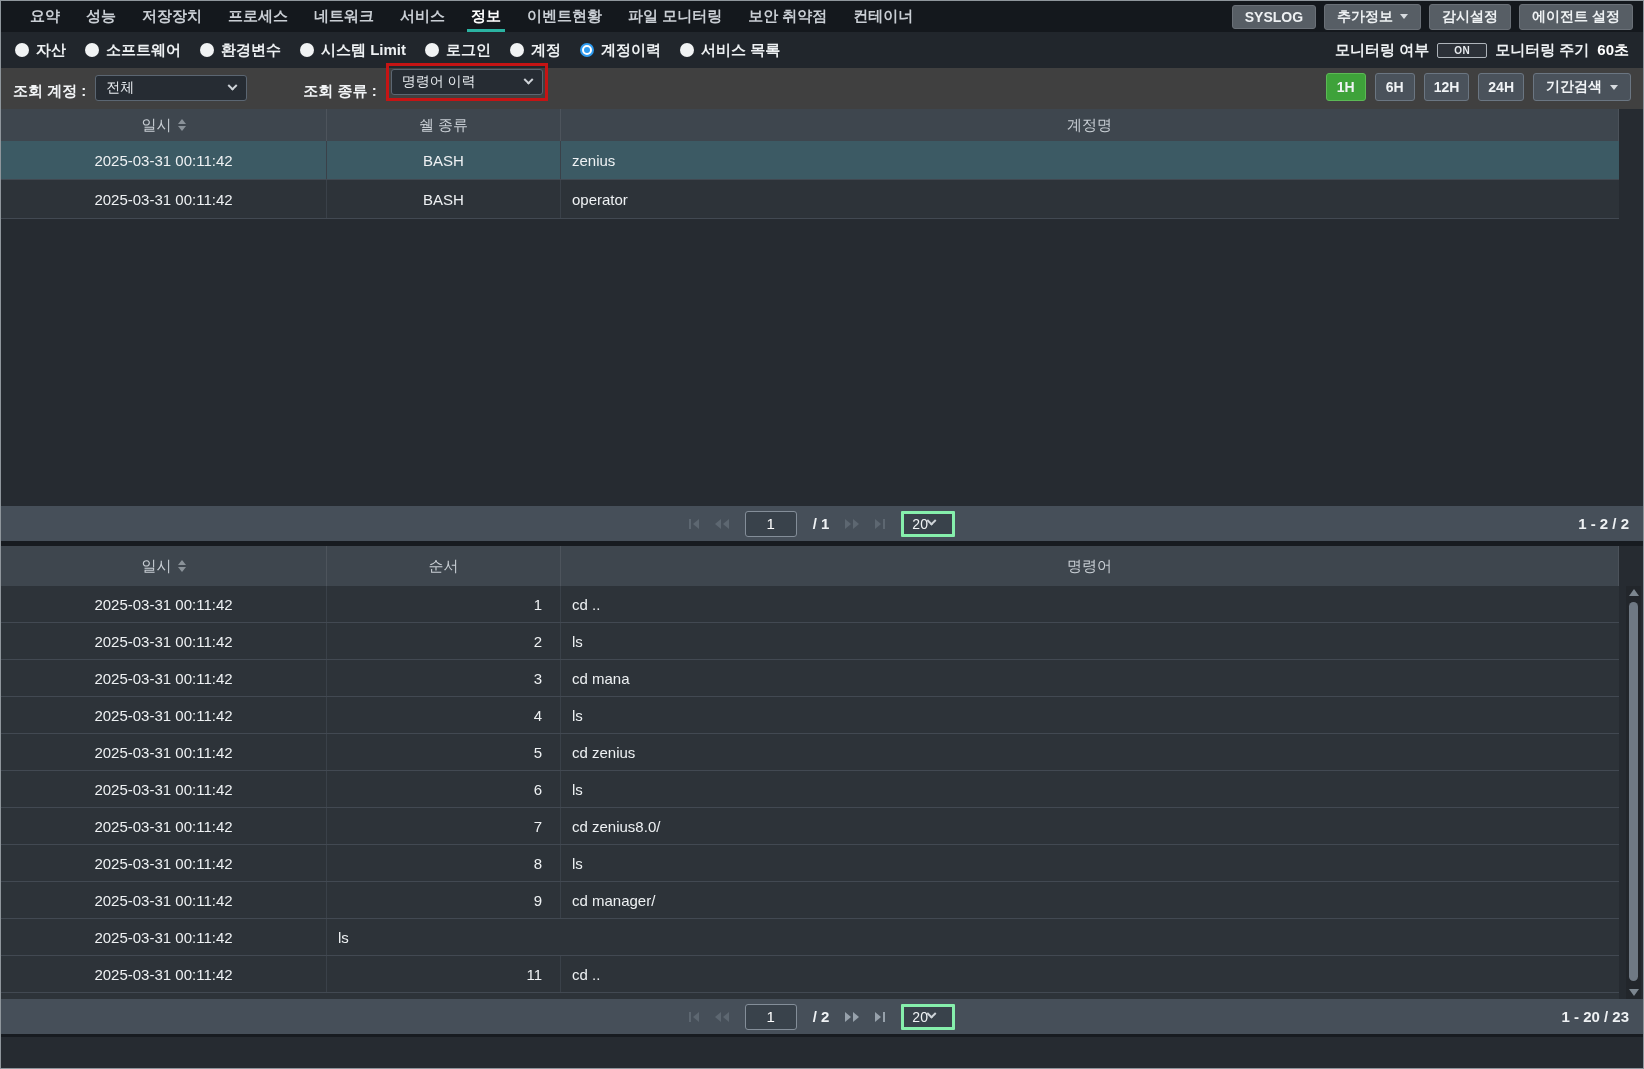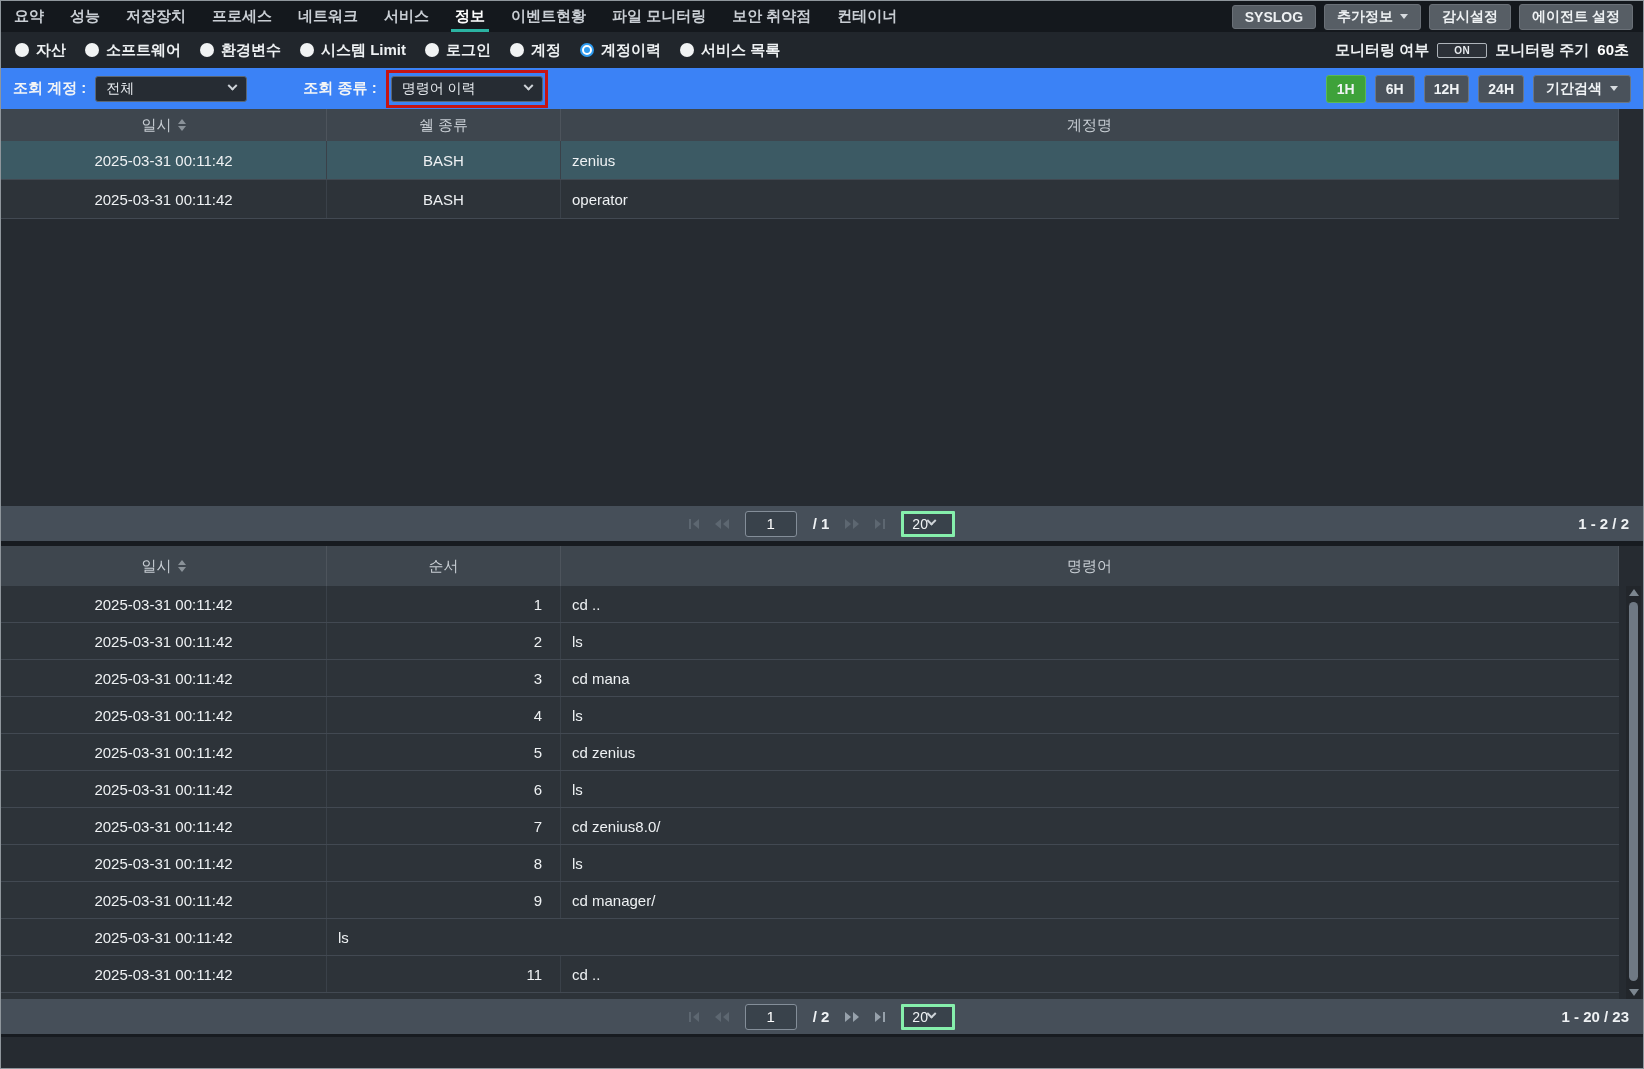--- a/index.html
+++ b/index.html
@@ -5,42 +5,42 @@
   * { margin:0; padding:0; box-sizing:border-box; }
   html,body { width:1644px; height:1069px; overflow:hidden; }
   body {
     font-family:"Liberation Sans","DejaVu Sans",sans-serif;
     background:#262b31; color:#e9edf0; font-size:15px;
   }
   .app { width:1644px; height:1069px; border:1px solid #8f969c; background:#262b31; display:flex; flex-direction:column; }
 
   
   .topnav { height:31px; background:#14181d; display:flex; align-items:stretch; justify-content:space-between; flex:none; }
-  .tabs { display:flex; align-items:stretch; padding-left:0; }
+  .tabs { display:flex; align-items:stretch; padding-left:16px; }
   .tab { position:relative; display:flex; align-items:center; padding:0 13px; color:#c9ced4; font-weight:600; cursor:pointer; white-space:nowrap; }
   .tab.active { color:#ffffff; }
   .tab.active::after { content:""; position:absolute; left:9px; right:9px; bottom:0; height:3px; background:#2bb3a2; }
   .topnav-actions { display:flex; align-items:center; gap:8px; padding-right:10px; }
   .top-btn { display:flex; align-items:center; gap:7px; background:#575e65; border:1px solid #6a7077; border-radius:3px; color:#eef1f3; font-weight:600; font-size:14px; padding:3px 12px; cursor:pointer; white-space:nowrap; }
   .caret-down { width:0; height:0; border-left:4px solid transparent; border-right:4px solid transparent; border-top:5px solid #d7dbdf; }
 
   
   .subnav { height:36px; background:#21262c; display:flex; align-items:center; justify-content:space-between; padding:0 14px; flex:none; }
   .radios { display:flex; align-items:center; gap:19px; }
   .radio-item { display:flex; align-items:center; gap:7px; cursor:pointer; white-space:nowrap; }
   .radio-dot { width:14px; height:14px; border-radius:50%; background:#f1f3f4; flex:none; }
   .radio-dot.selected { background:#ffffff; border:2px solid #2e9bf0; position:relative; }
   .radio-dot.selected::after { content:""; position:absolute; left:2px; top:2px; width:6px; height:6px; border-radius:50%; background:#2e9bf0; }
   .radio-label { color:#eef1f3; font-weight:600; }
   .monitoring { display:flex; align-items:center; gap:8px; font-weight:600; color:#eef1f3; white-space:nowrap; }
   .on-badge { display:inline-block; border:1px solid #aeb4ba; background:#2c3138; color:#e8ecef; font-size:10px; font-weight:700; padding:1px 16px; border-radius:2px; letter-spacing:.5px; }
   .period-value { font-weight:700; color:#ffffff; }
 
   
-  .filterbar { height:41px; background:#3b82f6; display:flex; align-items:center; padding:1px 12px; flex:none; }
+  .filterbar { height:41px; background:#404040; display:flex; align-items:flex-end; padding:8px 12px; flex:none; }
   .flabel { font-weight:600; color:#f2f4f6; margin-right:9px; white-space:nowrap; }
   .select-box { width:152px; height:26px; background:#262c33; border:1px solid #5b6672; border-radius:3px; display:flex; align-items:center; justify-content:space-between; padding:0 10px; cursor:pointer; color:#e6eaee; font-size:14px; }
   .chev { width:7px; height:7px; border-right:2px solid #cfd4d9; border-bottom:2px solid #cfd4d9; transform:rotate(45deg) translate(-2px,-2px); flex:none; }
   .gap56 { width:56px; flex:none; }
   .red-wrap { border:3px solid #c51414; padding:3px 2px; background:transparent; }
   .range-area { margin-left:auto; display:flex; align-items:center; gap:9px; }
   .range-btn { min-width:40px; height:28px; background:#4a525b; border:1px solid #6b7682; border-radius:3px; color:#f0f3f5; font-weight:700; font-size:14px; display:flex; align-items:center; justify-content:center; padding:0 9px; cursor:pointer; }
   .range-btn.active { background:#3ea23a; border-color:#5cb955; }
   .range-btn.wide { gap:8px; padding:0 12px; font-weight:600; }
 

